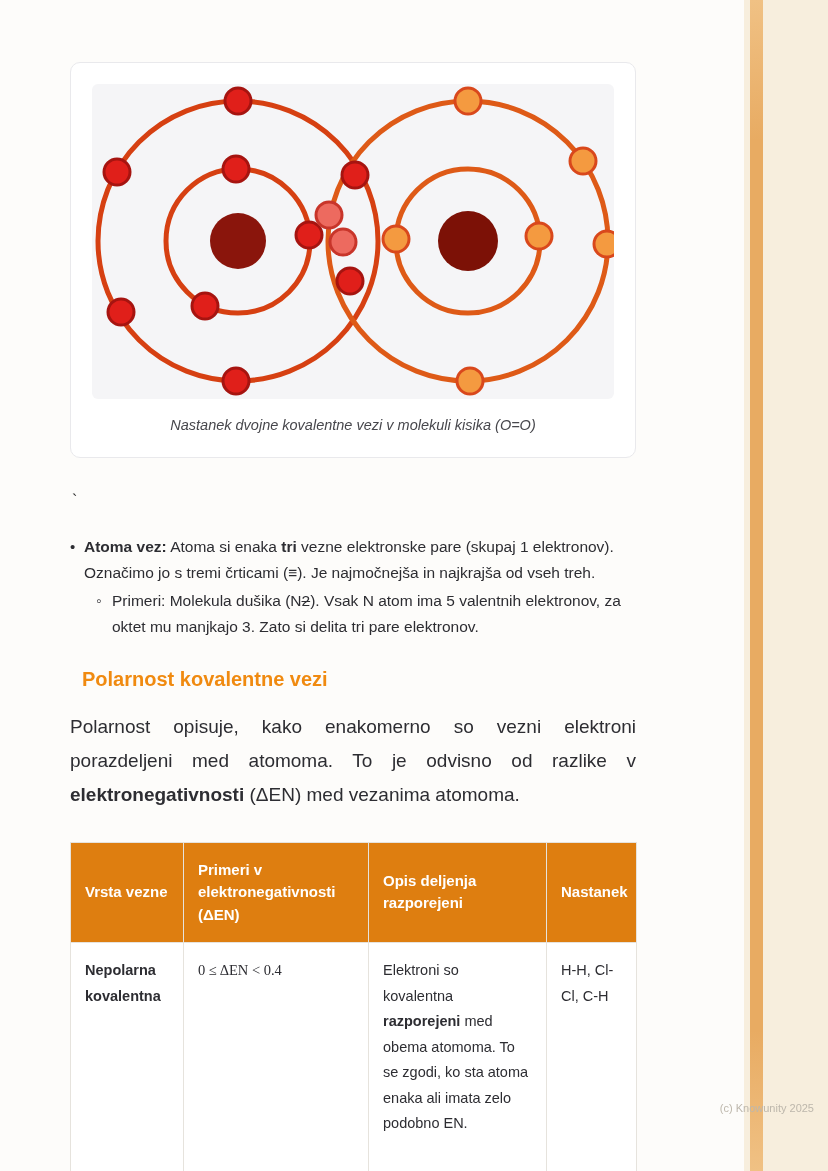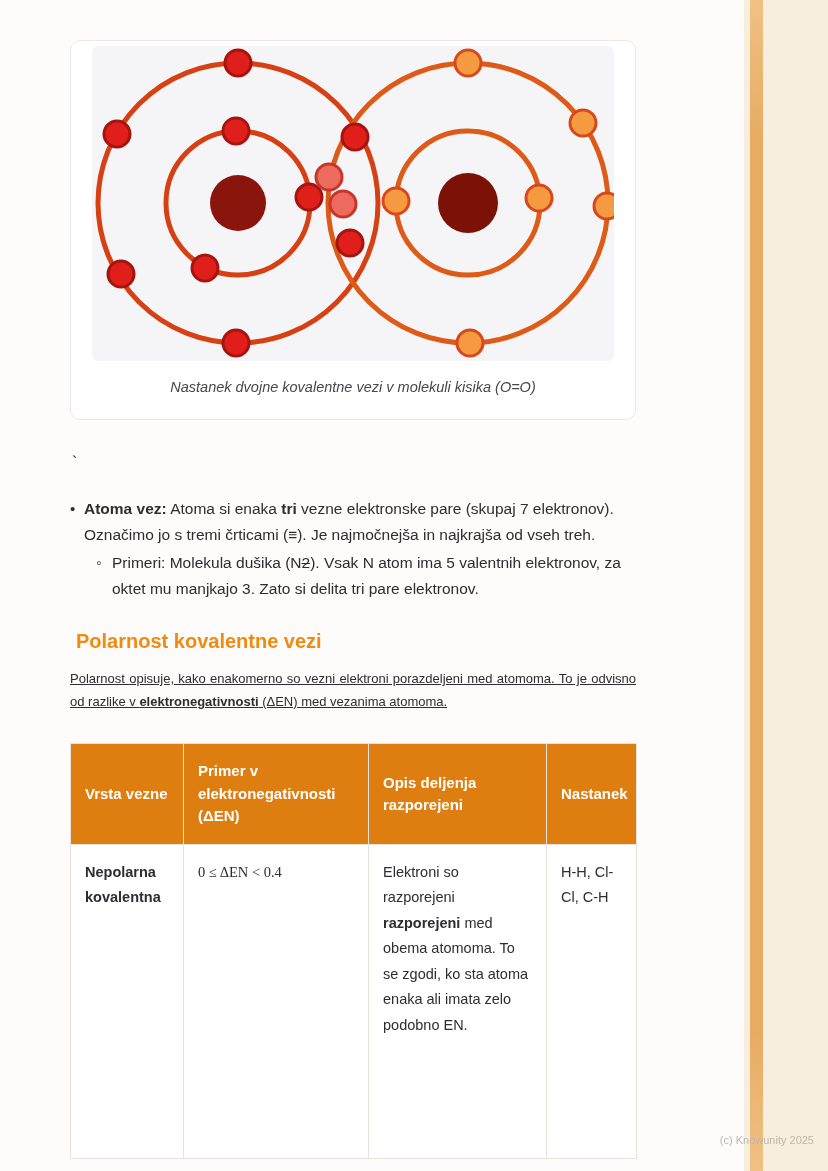--- a/index.html
+++ b/index.html
@@ -11,21 +11,22 @@
     font-family: "Liberation Sans", sans-serif;
     color: #2d2d32;
   }
   .content { position: absolute; left: 70px; top: 40px; width: 566px; }
 
   
   .figure-card {
     background: #ffffff;
     border: 1px solid #e9e9ec;
     border-radius: 10px;
-    padding: 5px 21px 18px 21px;
+    padding: 21px 21px 18px 21px;
+    margin-top: 22px;
   }
   .diagram {
     background: #f5f5f7;
     border-radius: 6px;
     height: 315px;
     overflow: hidden;
   }
   .diagram svg { display: block; width: 100%; height: 100%; }
   .shell { fill: none; stroke-width: 5; }
   .left-shell  { stroke: #d64012; }
@@ -51,30 +52,29 @@
   .li .marker { flex: 0 0 14px; text-align: left; }
   .li .marker.disc { font-size: 15px; }
   .li .li-text { flex: 1; }
   .sub-li { margin-left: 26px; margin-top: 2px; }
   .sub-li .marker { flex: 0 0 16px; color: #2d2d32; }
   b, .bold { font-weight: 700; }
   .strike { text-decoration: line-through; }
 
   
   .section-heading {
-    margin: 28px 0 14px 6px;
+    margin: 28px 0 14px 12px;
     font-size: 20px;
     font-weight: 700;
     color: var(--accent-orange, #f08a10);
   }
   .para {
-    font-size: 13px;
+    font-size: 19px;
     line-height: 1.78;
     text-align: justify;
-    text-decoration: underline;
   }
 
   
   table.bond-table {
     margin-top: 30px;
     width: 100%;
     border-collapse: collapse;
     table-layout: fixed;
   }
   .bond-table th, .bond-table td {
@@ -107,21 +107,21 @@
     background: #f7eedd;
   }
   .rail-bar {
     position: absolute; left: 6px; top: 0;
     width: 13px; height: 100%;
     background: linear-gradient(180deg, #f0c184 0%, #e8ab62 12%, #e8ab62 88%, #f0c184 100%);
   }
 
   .watermark {
     position: absolute; top: 1102px; right: 14px;
-    font-size: 11px; color: #bdb7ac; z-index: 5; margin-top: 32px;
+    font-size: 11px; color: #bdb7ac; z-index: 5;
   }
 </style>
 </head>
 <body>
 
 <div class="content">
 
   <div class="figure-card">
     <div class="diagram">
       <svg viewBox="0 0 520 315">
@@ -168,21 +168,21 @@
       </svg>
     </div>
     <div class="figure-caption">Nastanek dvojne kovalentne vezi v molekuli kisika (O=O)</div>
   </div>
 
   <div class="stray">`</div>
 
   <div class="bullet-list">
     <div class="li">
       <span class="marker disc">•</span>
-      <span class="li-text"><b>Atoma vez:</b><span> Atoma si enaka </span><b>tri</b><span> vezne elektronske pare (skupaj 7 elektronov). Označimo jo s tremi črticami (≡). Je najmočnejša in najkrajša od vseh treh.</span></span>
+      <span class="li-text"><b>Atoma vez:</b><span> Atoma si enaka </span><b>tri</b><span> vezne elektronske pare (skupaj 1 elektronov). Označimo jo s tremi črticami (≡). Je najmočnejša in najkrajša od vseh treh.</span></span>
     </div>
     <div class="li sub-li">
       <span class="marker">◦</span>
       <span class="li-text"><span>Primeri: Molekula dušika (N</span><span class="strike">2</span><span>). Vsak N atom ima 5 valentnih elektronov, za oktet mu manjkajo 3. Zato si delita tri pare elektronov.</span></span>
     </div>
   </div>
 
   <h2 class="section-heading">Polarnost kovalentne vezi</h2>
 
   <p class="para"><span>Polarnost opisuje, kako enakomerno so vezni elektroni porazdeljeni med atomoma. To je odvisno od razlike v </span><b>elektronegativnosti</b><span> (ΔEN) med vezanima atomoma.</span></p>
@@ -190,30 +190,30 @@
   <table class="bond-table">
     <colgroup>
       <col style="width:113px">
         <col style="width:185px">
         <col style="width:178px">
         <col style="width:90px">
     </colgroup>
     <thead>
       <tr>
         <th>Vrsta vezne</th>
-        <th>Primer v elektronegativnosti (ΔEN)</th>
+        <th>Primeri v elektronegativnosti (ΔEN)</th>
         <th>Opis deljenja razporejeni</th>
         <th>Nastanek</th>
       </tr>
     </thead>
     <tbody>
       <tr>
         <td class="cell-type">Nepolarna kovalentna</td>
         <td class="cell-math">0 ≤ ΔEN &lt; 0.4</td>
-        <td><span>Elektroni so razporejeni </span><b>razporejeni</b><span> med obema atomoma. To se zgodi, ko sta atoma enaka ali imata zelo podobno EN.</span></td>
+        <td><span>Elektroni so kovalentna </span><b>razporejeni</b><span> med obema atomoma. To se zgodi, ko sta atoma enaka ali imata zelo podobno EN.</span></td>
         <td>H-H, Cl-Cl, C-H</td>
       </tr>
     </tbody>
   </table>
 
 </div>
 
 <div class="rail">
   <div class="rail-bar"></div>
 </div>

